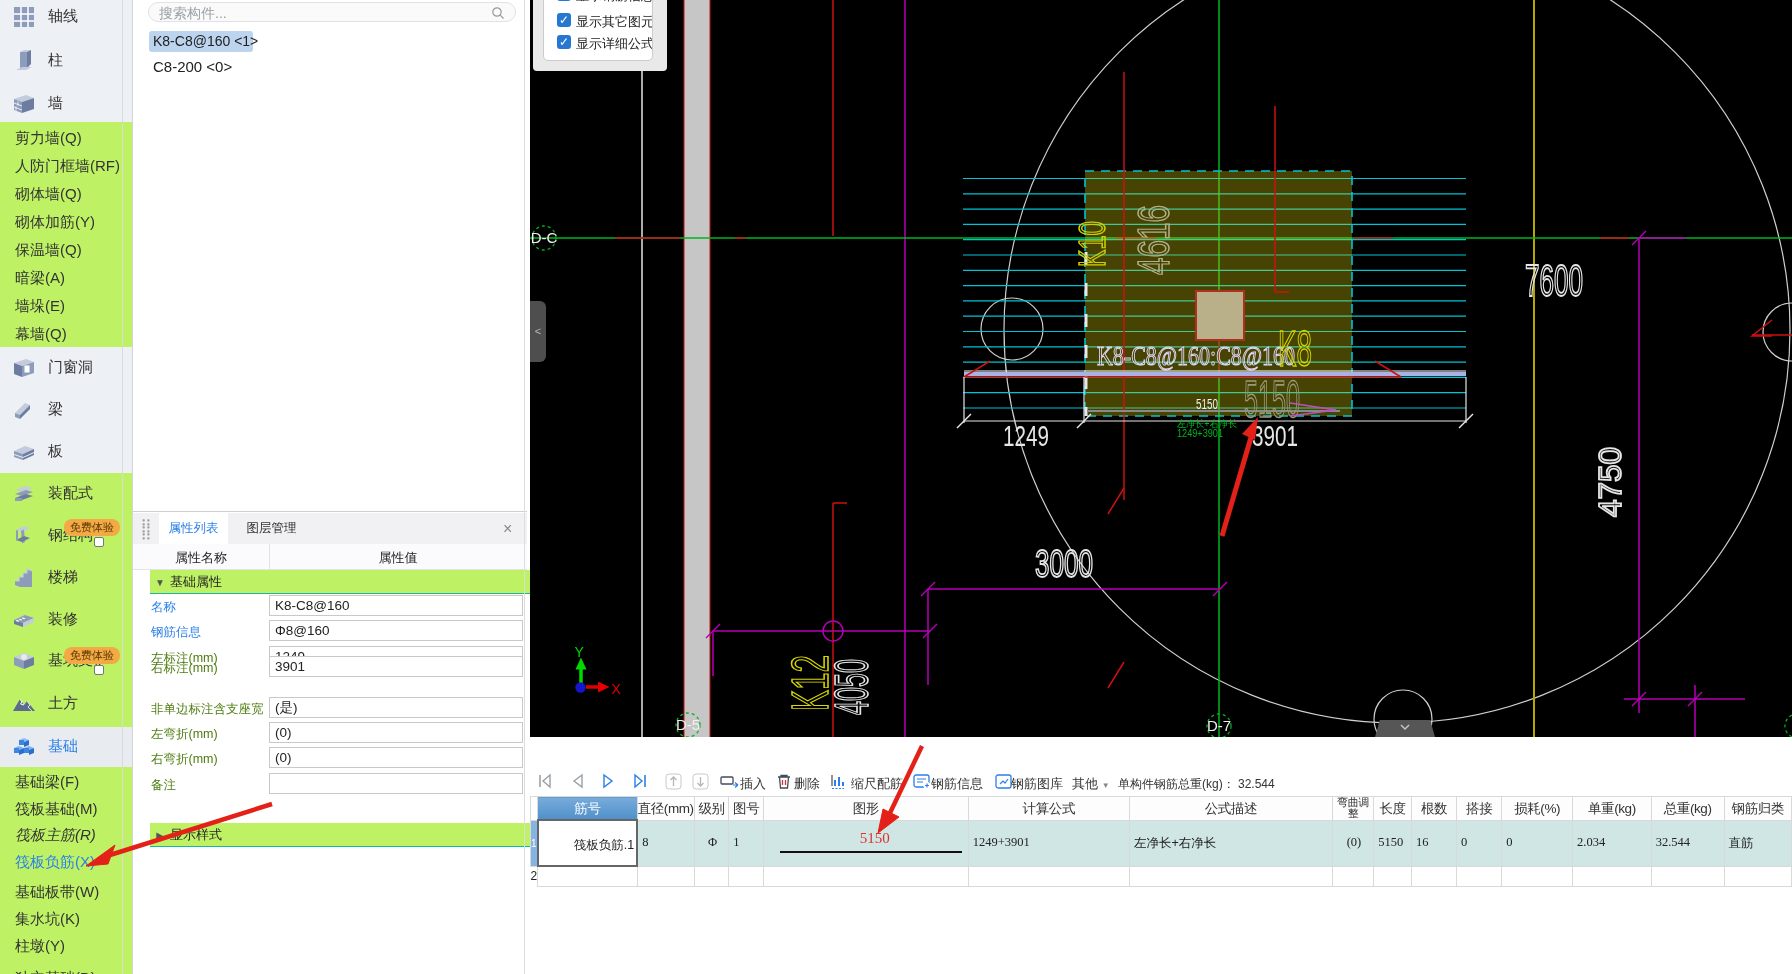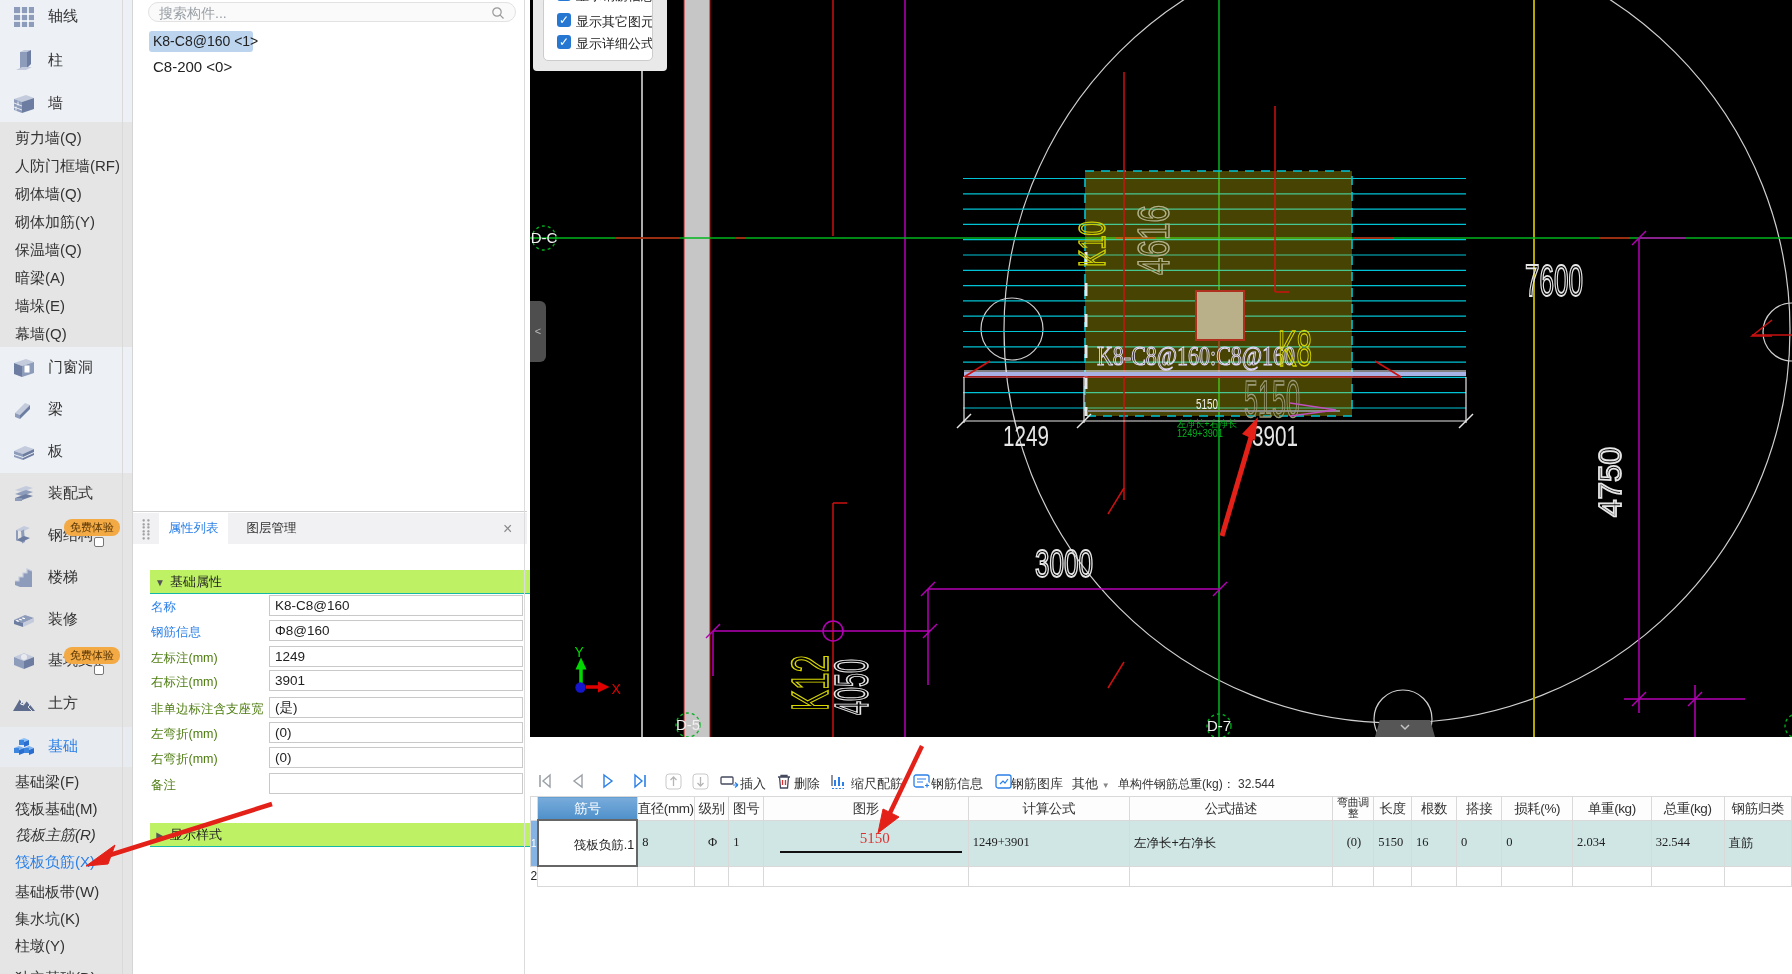--- a/index.html
+++ b/index.html
@@ -2,21 +2,21 @@
 <html><head>
 <meta charset="utf-8">
 <style>
 * { margin:0; padding:0; box-sizing:border-box; }
 html,body { width:1792px; height:974px; overflow:hidden; background:#fff;
   font-family:"Liberation Sans", sans-serif; }
 #page { position:relative; width:1792px; height:974px; }
 .abs { position:absolute; }
 
 
-#sidebar { left:0; top:0; width:133px; height:974px; background:#e5e5e5;
+#sidebar { left:0; top:0; width:133px; height:974px; background:#bef264;
   border-right:1px solid #d5d5d5; overflow:hidden; }
 .sbtint { position:absolute; left:0; width:132px; background:#edf0f5; }
 .sbrow { position:absolute; left:0; width:132px; height:40px; }
 .sbrow svg { position:absolute; left:11px; top:50%; margin-top:-13px; }
 .sbrow .lbl { position:absolute; left:48px; top:50%; margin-top:-10px;
   font-size:15px; color:#333; white-space:nowrap; }
 .subrow { position:absolute; left:0; width:132px; height:27px; }
 .subrow .lbl { position:absolute; left:15px; top:50%; margin-top:-9px;
   font-size:15px; color:#333; white-space:nowrap; }
 .blue { color:#2a7fe8 !important; }
@@ -288,35 +288,40 @@
   <div id="lpline"></div>
 </div>
 
 <div id="proppanel" class="abs">
   <div id="ptabs">
     <div class="dots" style="position:absolute;left:9px;top:6px;">●●<br>●●<br>●●<br>●●<br>●●<br>●●</div>
     <div id="ptab1">属性列表</div>
     <div id="ptab2">图层管理</div>
     <div id="pclose">×</div>
   </div>
+  <div class="prophead">
+    <span style="position:absolute;left:0;width:136px;top:5px;text-align:center;">属性名称</span>
+    <span style="position:absolute;left:136px;width:258px;top:5px;text-align:center;">属性值</span>
+    <span style="position:absolute;left:136px;top:0;width:1px;height:26px;background:#e3e3e3;"></span>
+  </div>
   <div class="pgroup" style="top:58px;"><span class="tri">▼</span>基础属性</div>
   <div id="prows">
         <div class="prow" style="top:82px;">
           <span class="pl blue">名称</span>
           <span class="pv">K8-C8@160</span>
         </div>
         <div class="prow" style="top:107.4px;">
           <span class="pl blue">钢筋信息</span>
           <span class="pv">Φ8@160</span>
         </div>
         <div class="prow" style="top:132.8px;">
           <span class="pl">左标注(mm)</span>
           <span class="pv">1249</span>
         </div>
-        <div class="prow" style="top:157px;">
+        <div class="prow" style="top:143px;">
           <span class="pl">右标注(mm)</span>
           <span class="pv">3901</span>
         </div>
         <div class="prow" style="top:183.6px;">
           <span class="pl">非单边标注含支座宽</span>
           <span class="pv">(是)</span>
         </div>
         <div class="prow" style="top:209px;">
           <span class="pl">左弯折(mm)</span>
           <span class="pv">(0)</span>

